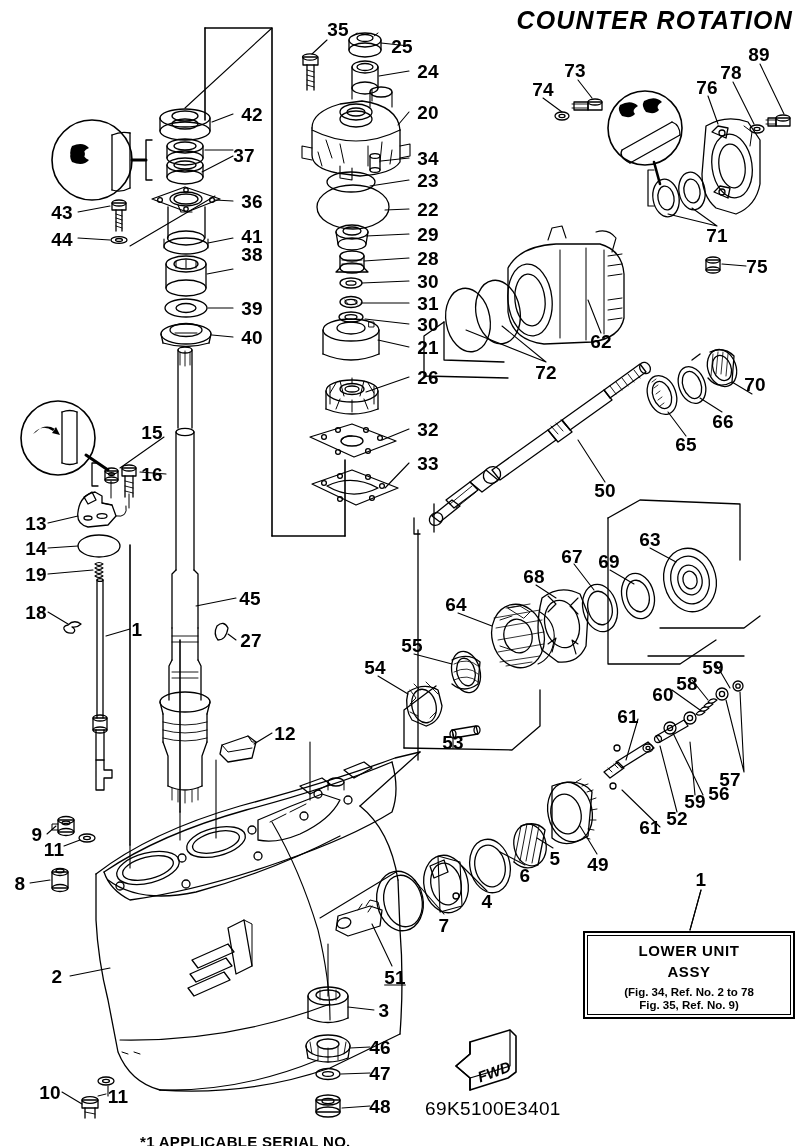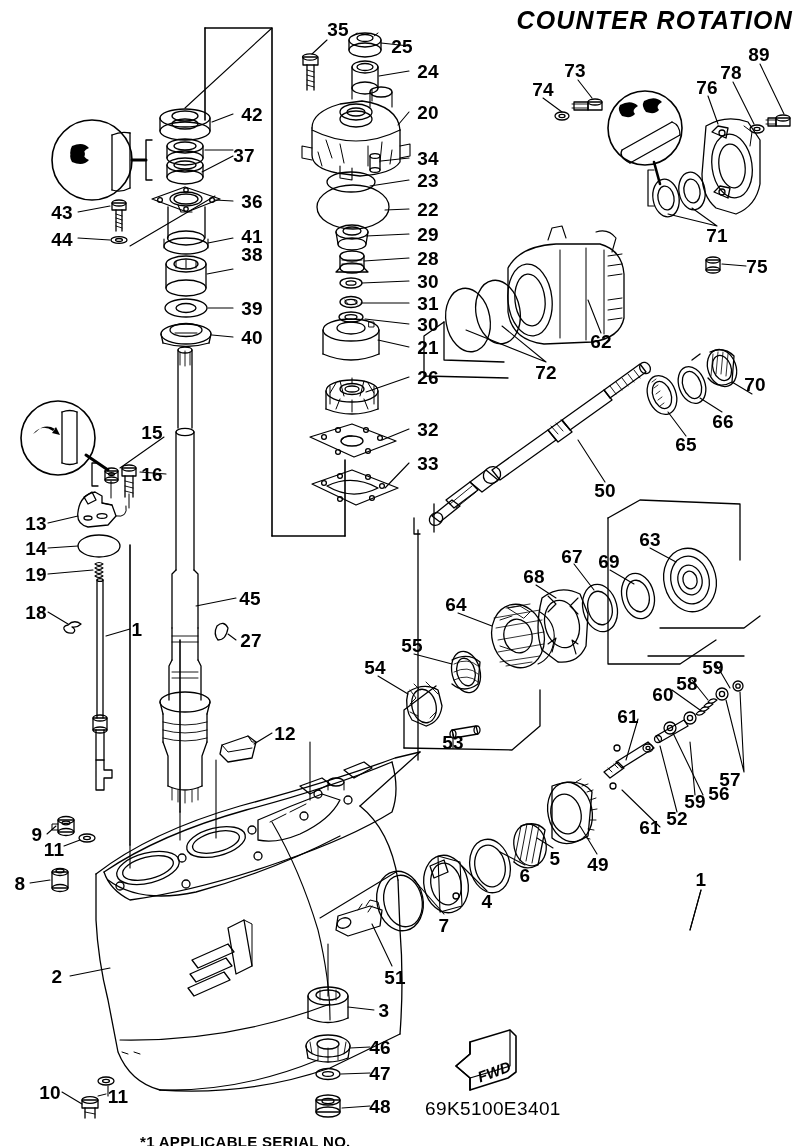--- a/index.html
+++ b/index.html
@@ -777,21 +777,21 @@
       <div class="cal" style="left: 37px; top: 834px;">9</div>
       <div class="cal" style="left: 54px; top: 849px;">11</div>
       <div class="cal" style="left: 20px; top: 883px;">8</div>
       <div class="cal" style="left: 57px; top: 976px;">2</div>
       <div class="cal" style="left: 50px; top: 1092px;">10</div>
       <div class="cal" style="left: 118px; top: 1096px;">11</div>
       <div class="cal" style="left: 384px; top: 1010px;">3</div>
       <div class="cal" style="left: 380px; top: 1047px;">46</div>
       <div class="cal" style="left: 380px; top: 1073px;">47</div>
       <div class="cal" style="left: 380px; top: 1106px;">48</div>
-      <div class="cal" style="left: 395px; top: 977px;">51</div>
+      <div class="cal" style="left: 395px; top: 977px; text-decoration: underline;">51</div>
       <div class="cal" style="left: 444px; top: 925px;">7</div>
       <div class="cal" style="left: 487px; top: 901px;">4</div>
       <div class="cal" style="left: 525px; top: 875px;">6</div>
       <div class="cal" style="left: 555px; top: 858px;">5</div>
       <div class="cal" style="left: 598px; top: 864px;">49</div>
       <div class="cal" style="left: 701px; top: 879px;">1</div>
       <div class="cal" style="left: 375px; top: 667px;">54</div>
       <div class="cal" style="left: 412px; top: 645px;">55</div>
       <div class="cal" style="left: 453px; top: 742px;">53</div>
       <div class="cal" style="left: 456px; top: 604px; text-align: right;">64</div>
@@ -816,20 +816,28 @@
       <div class="cal" style="left: 663px; top: 694px;">60</div>
       <div class="cal" style="left: 687px; top: 683px;">58</div>
       <div class="cal" style="left: 713px; top: 667px;">59</div>
       <div class="cal" style="left: 695px; top: 801px;">59</div>
       <div class="cal" style="left: 650px; top: 827px;">61</div>
       <div class="cal" style="left: 677px; top: 818px;">52</div>
       <div class="cal" style="left: 719px; top: 793px;">56</div>
       <div class="cal" style="left: 730px; top: 779px;">57</div>
     </div>
 
+  <div id="legend">
+    <div class="inner">
+      <div class="l1">LOWER UNIT</div>
+      <div class="l2">ASSY</div>
+      <div class="l3">(Fig. 34, Ref. No. 2 to 78</div>
+      <div class="l4">Fig. 35, Ref. No. 9)</div>
+    </div>
+  </div>
 
   <div id="fwdtext">FWD</div>
 
   <div id="partno">69K5100E3401</div>
 
   <div id="footnote">*1  APPLICABLE SERIAL NO.</div>
 
 </div>
 
 </body></html>

